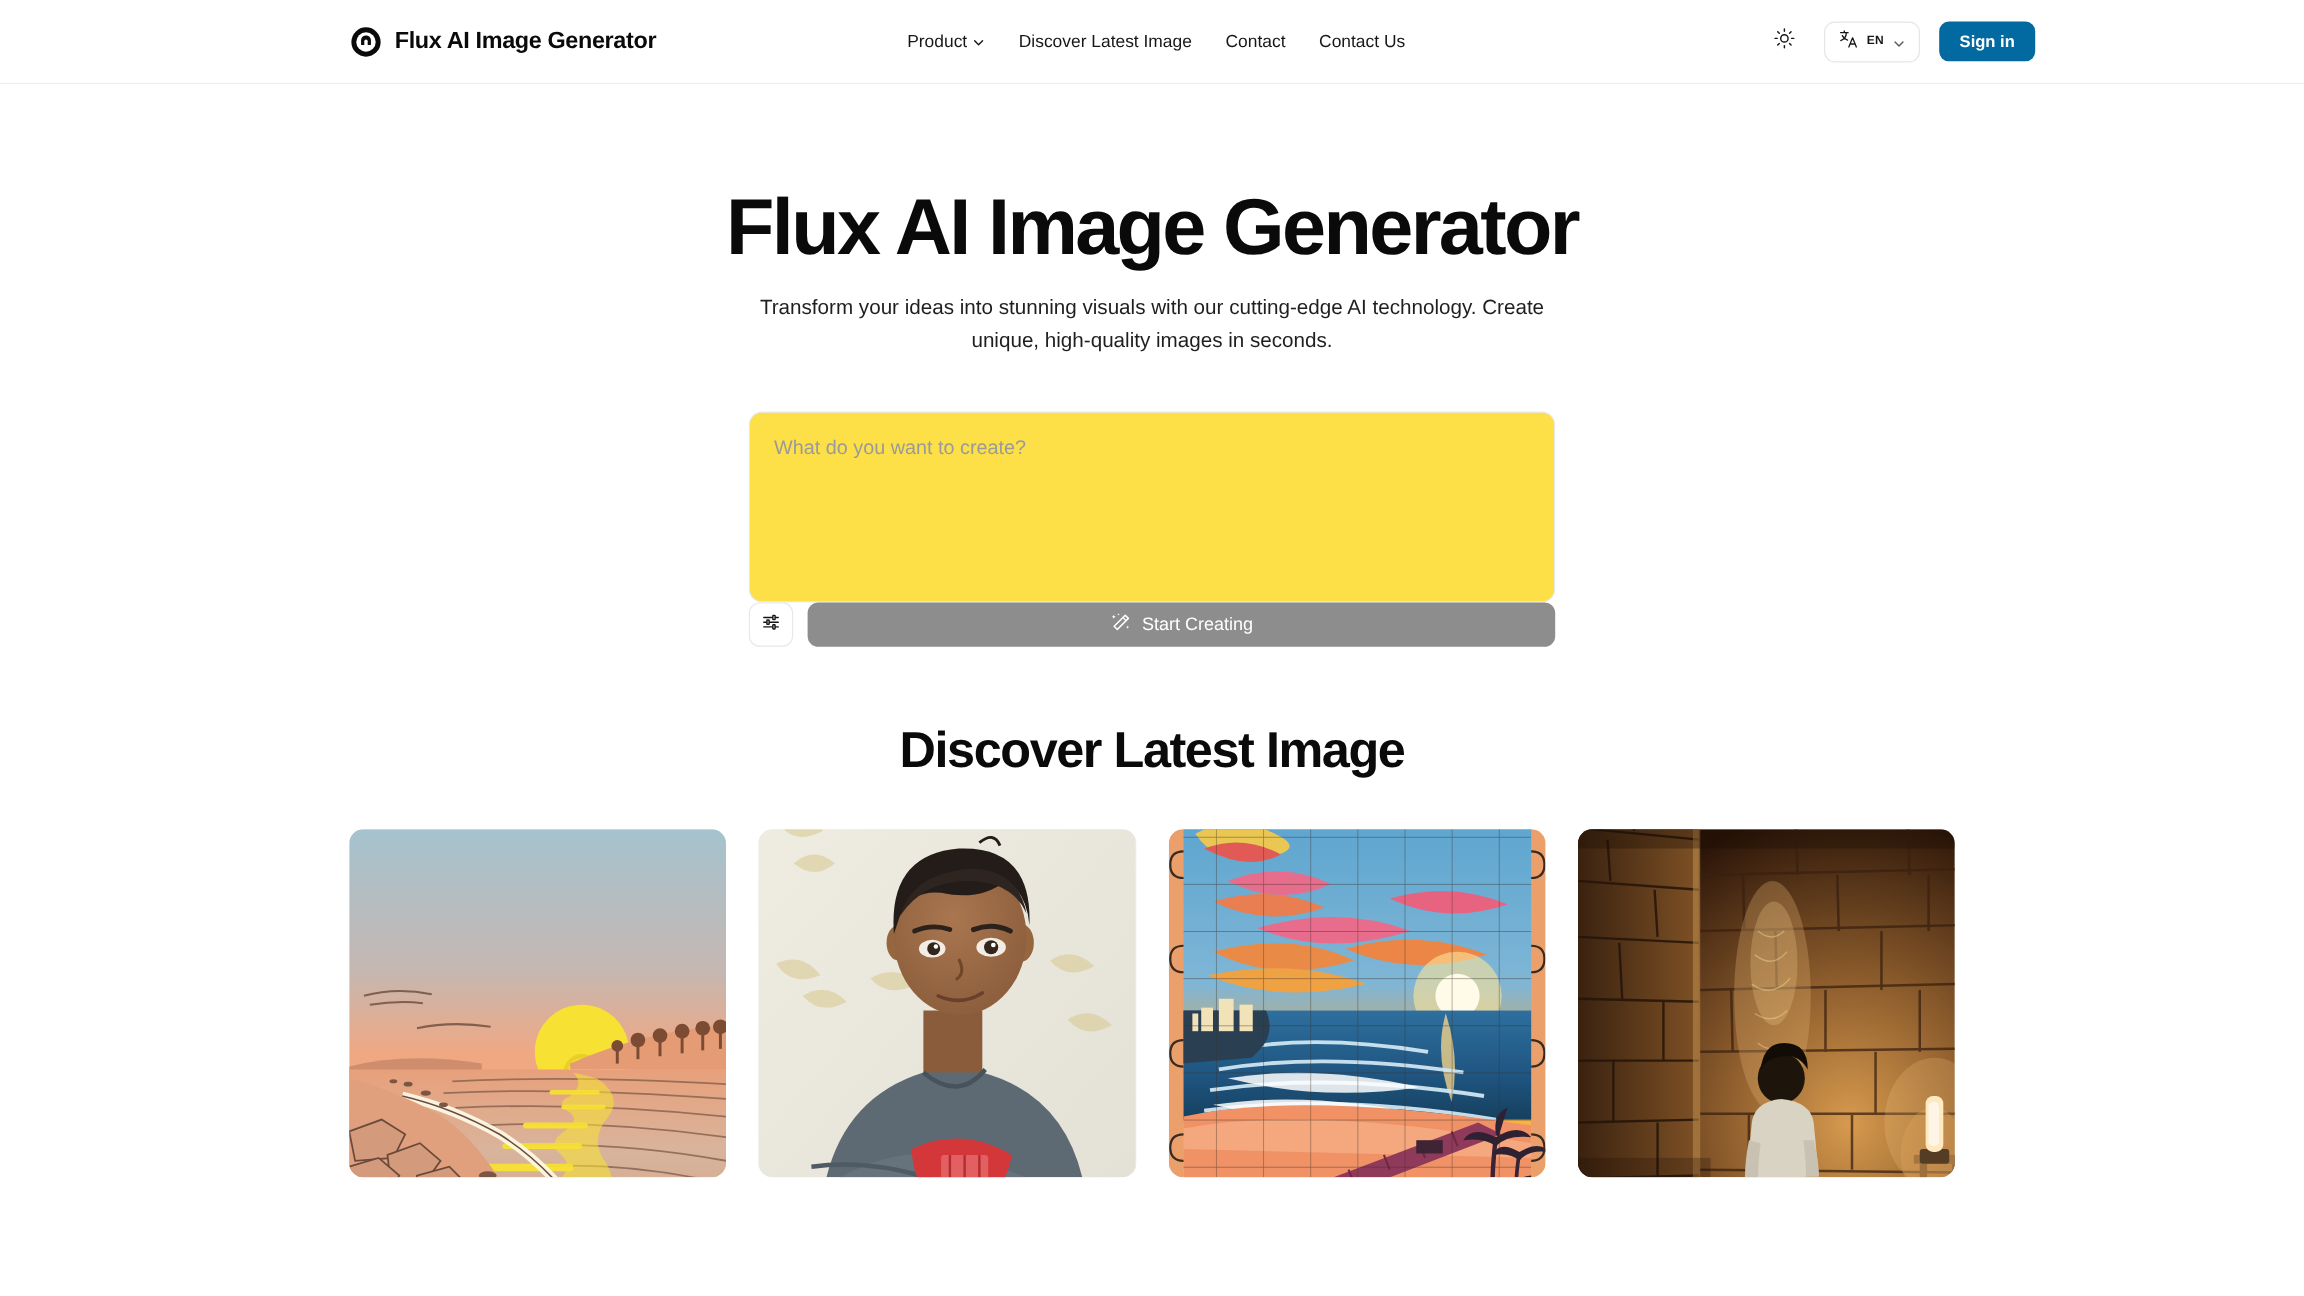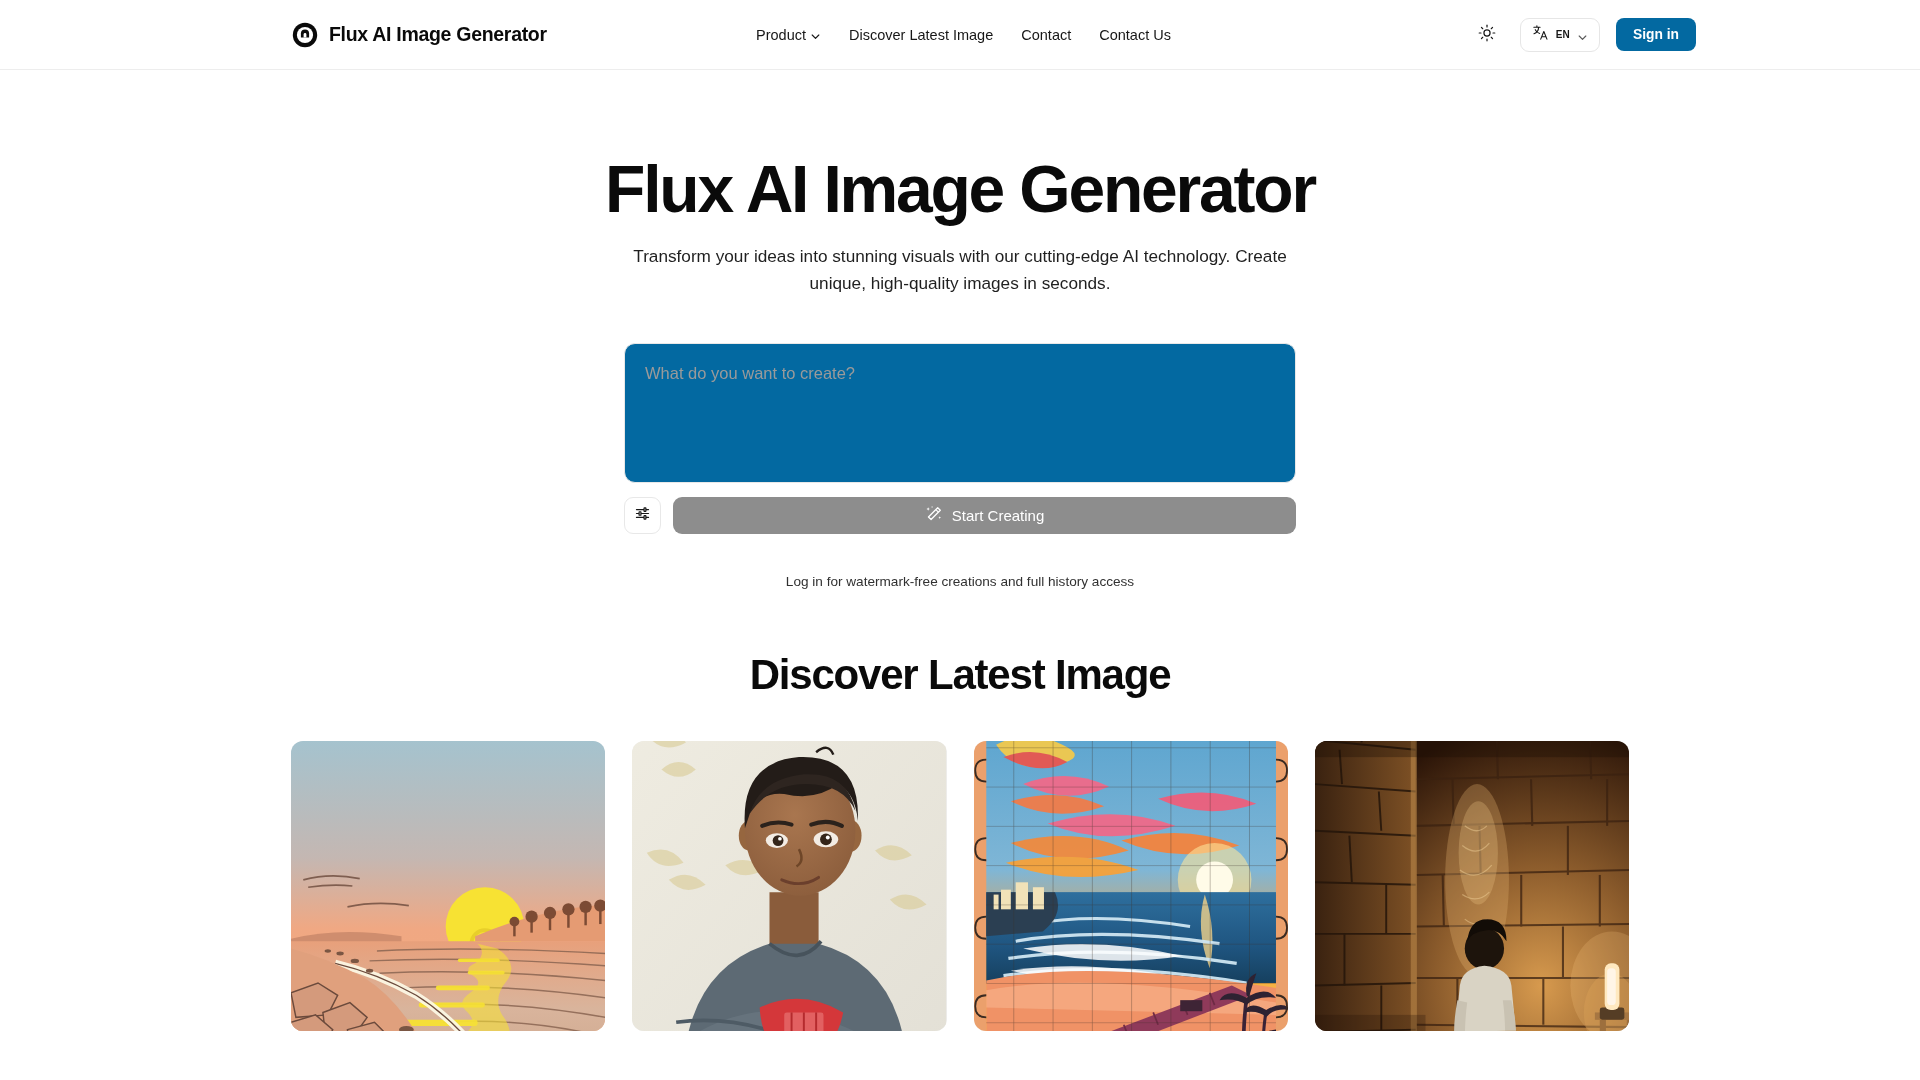--- a/index.html
+++ b/index.html
@@ -145,40 +145,39 @@
     margin-right: auto;
   }
 
   
   .prompt-wrap {
     width: 672px;
     margin: 46px auto 0 auto;
   }
   .prompt-box {
     width: 100%;
-    height: 140px;
+    height: 159px;
     border: 1px solid #e8e8e8;
     border-radius: 11px;
-    background: #0369a1;
+    background: #fde047;
     padding: 18px 20px;
     font-family: inherit;
     font-size: 16.5px;
     color: #111;
     resize: none;
     outline: none;
     line-height: 1.45;
     display: block;
   }
   .prompt-box::placeholder { color: #9a9a9a; }
 
   .action-row {
     display: flex;
     align-items: center;
     gap: 12px;
-    margin-top: 14px;
   }
   .settings-btn {
     width: 37px;
     height: 37px;
     border: 1px solid #e8e8e8;
     border-radius: 9px;
     background: #ffffff;
     display: flex;
     align-items: center;
     justify-content: center;
@@ -352,21 +351,20 @@
               <path d="M4.2 3.0 l0.7 1.6 l1.6 0.7 l-1.6 0.7 l-0.7 1.6 l-0.7 -1.6 l-1.6 -0.7 l1.6 -0.7 Z"></path>
               <path d="M19.6 15.0 l0.55 1.25 l1.25 0.55 l-1.25 0.55 l-0.55 1.25 l-0.55 -1.25 l-1.25 -0.55 l1.25 -0.55 Z"></path>
               <path d="M9.4 1.4 l0.4 0.9 l0.9 0.4 l-0.9 0.4 l-0.4 0.9 l-0.4 -0.9 l-0.9 -0.4 l0.9 -0.4 Z"></path>
             </g>
           </svg>
         </span>
         <span>Start Creating</span>
       </button>
     </div>
 
-    <div class="login-note">Log in for watermark-free creations and full history access</div>
   </section>
 
   <section class="gallery-section">
     <h2 class="gallery-title">Discover Latest Image</h2>
 
     <div class="gallery-grid">
 
       <div class="gallery-card">
         <span>
         <svg viewBox="0 0 256 290" preserveAspectRatio="xMidYMid slice" aria-hidden="true">

